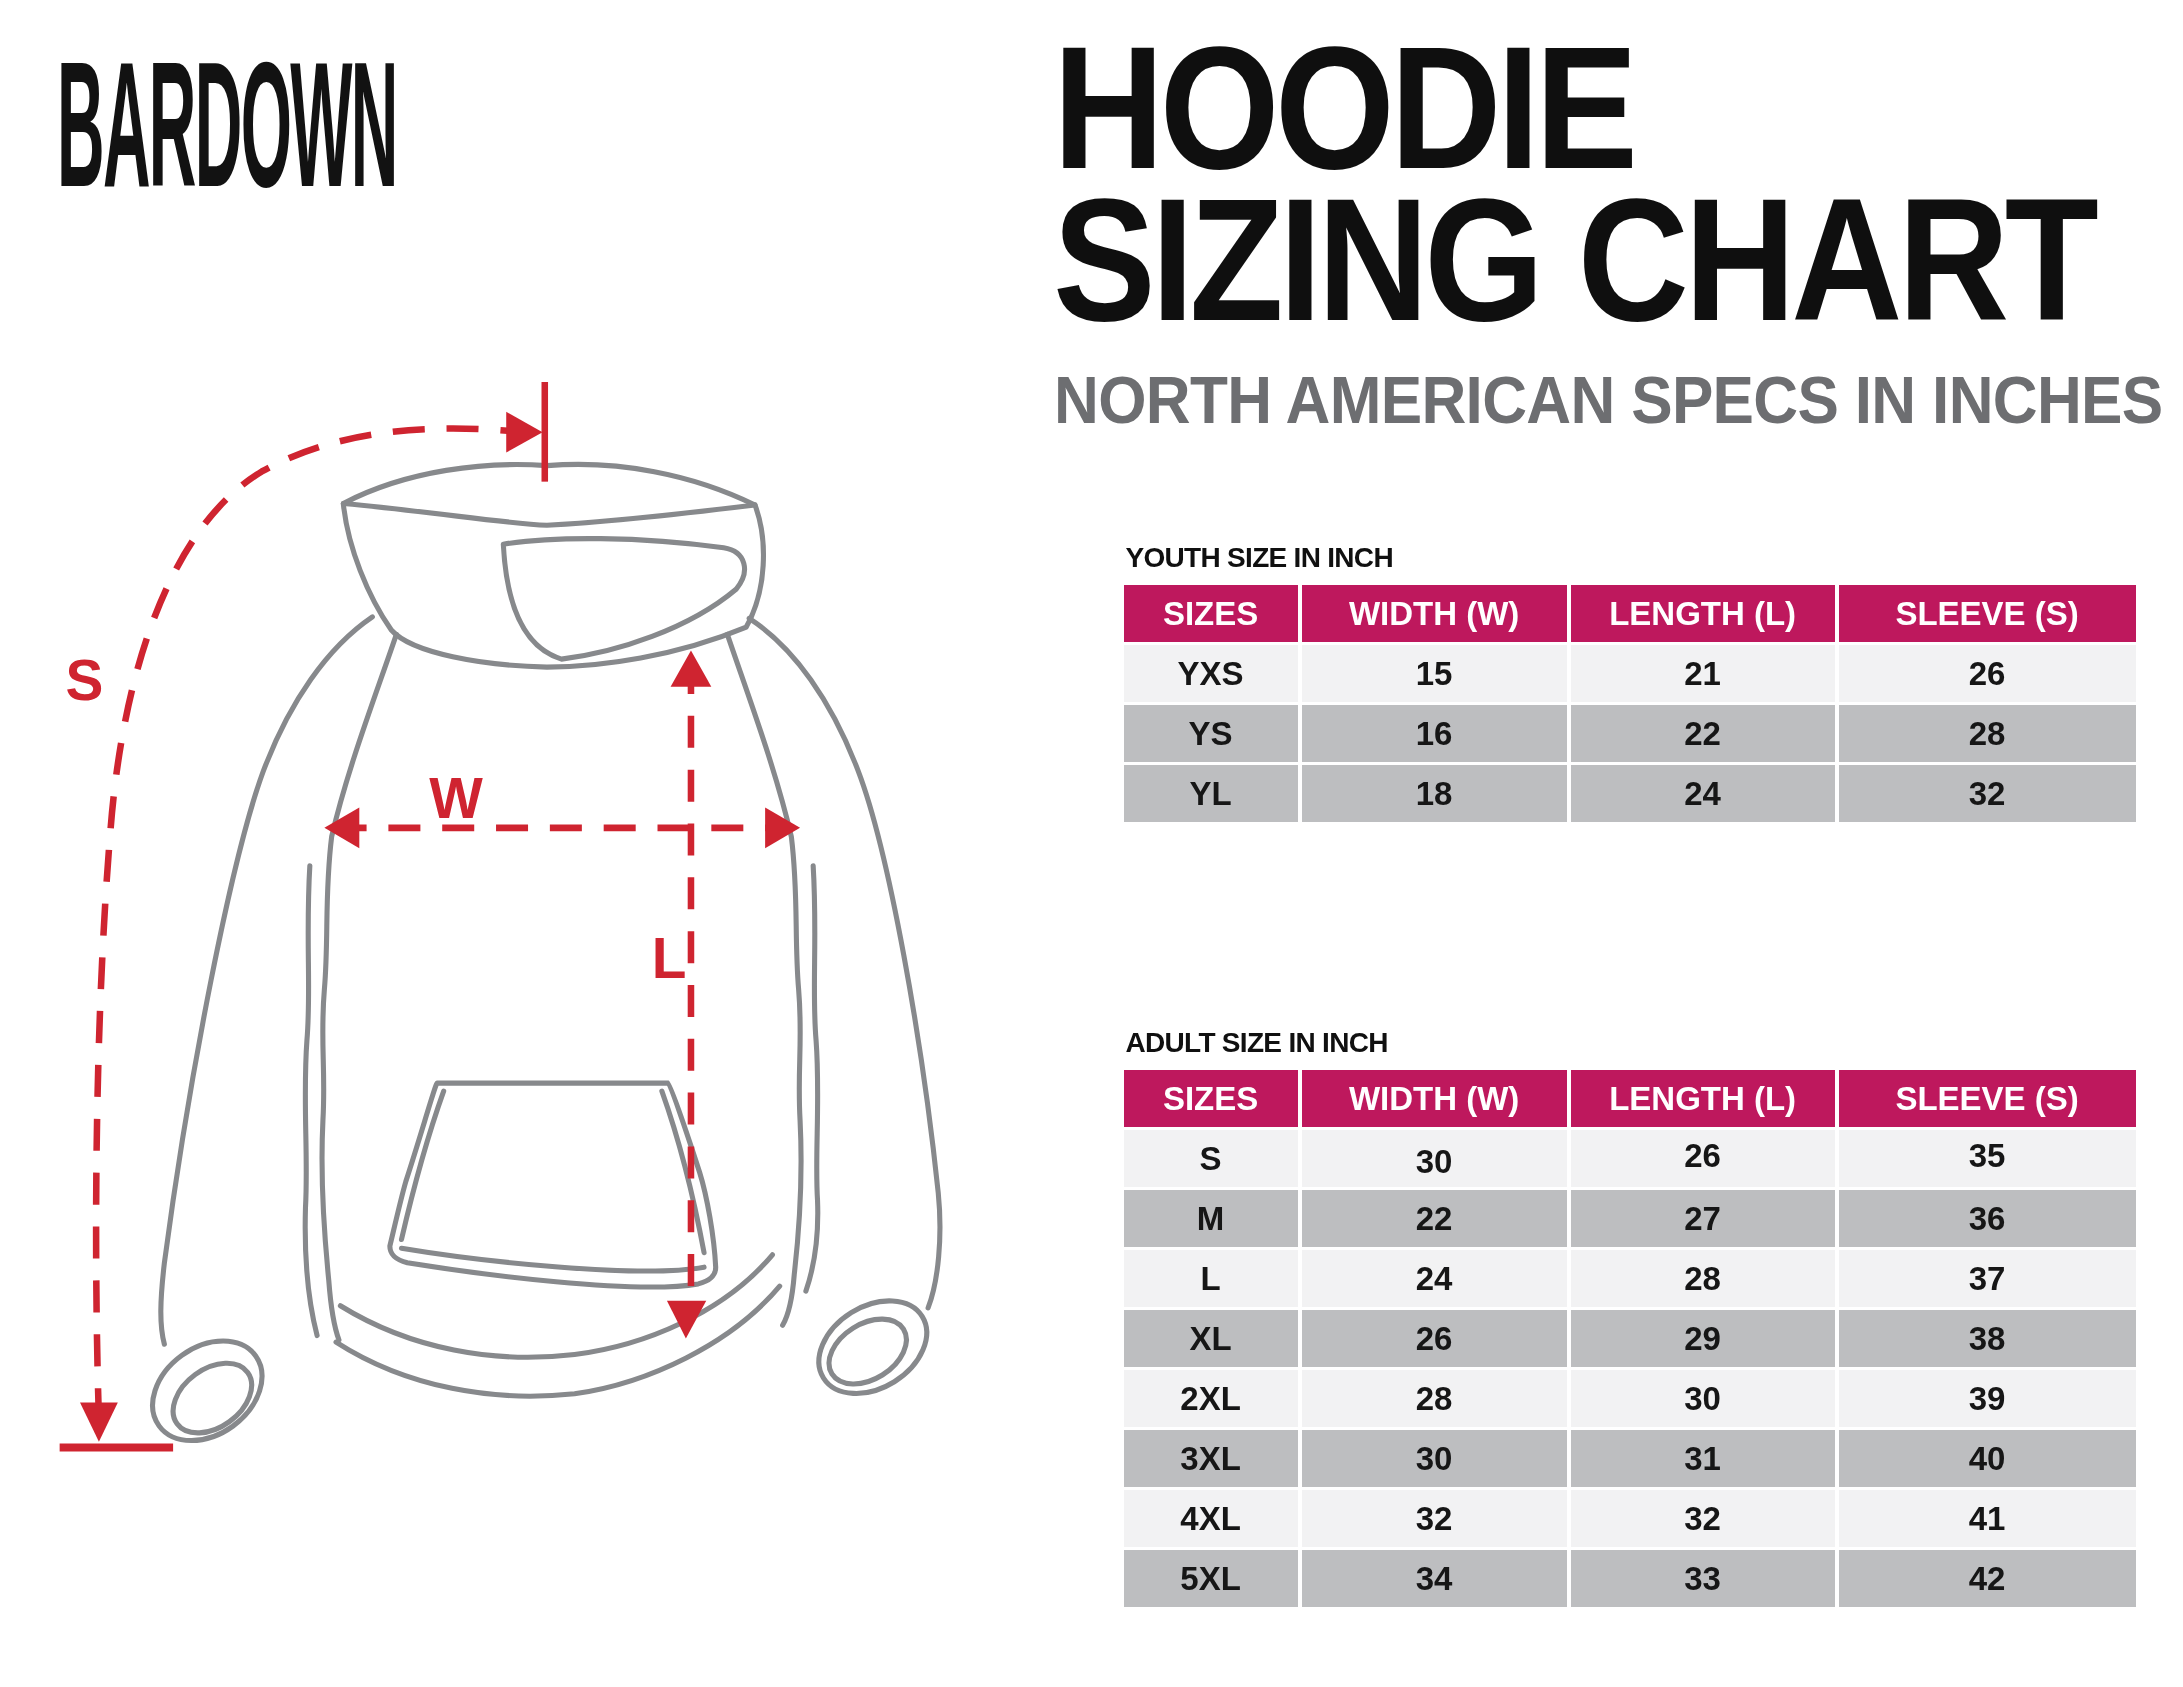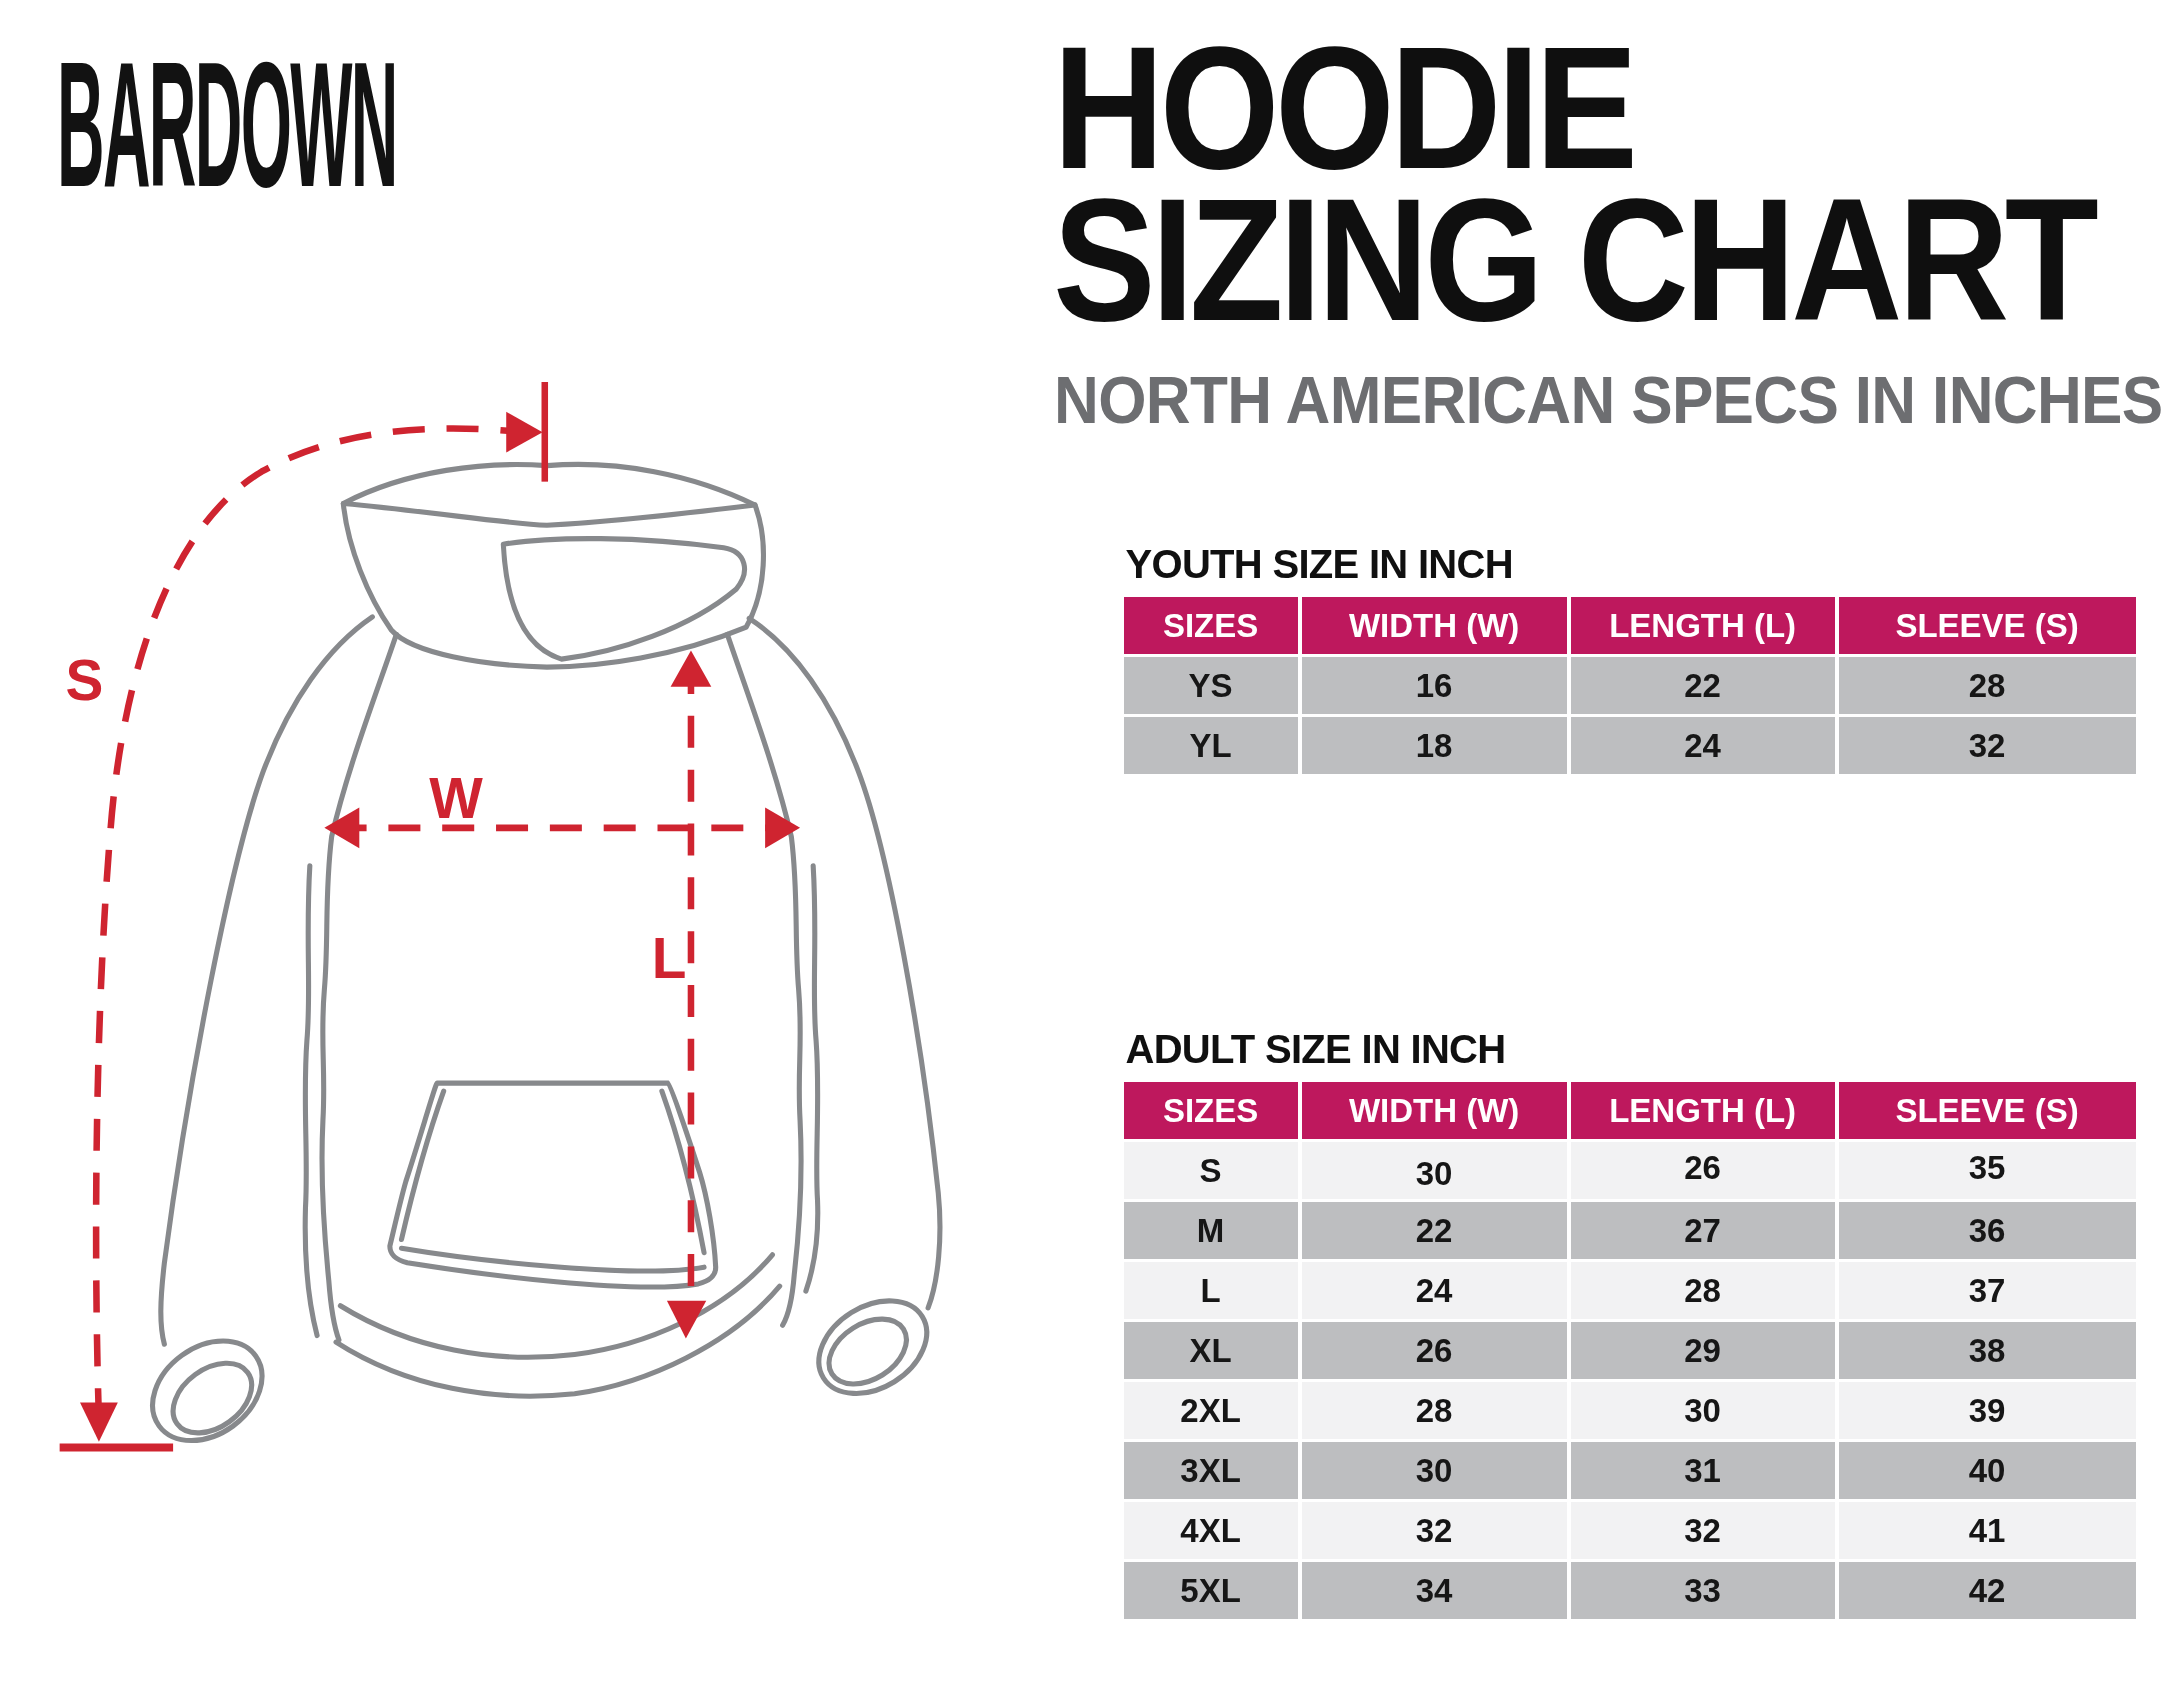--- a/index.html
+++ b/index.html
@@ -28,21 +28,21 @@
     position:absolute; left:1054px; top:367px;
     font-size:66px; font-weight:bold; color:#6d6e71;
     letter-spacing:-0.7px; white-space:nowrap; line-height:1;
     transform:scaleX(.94); transform-origin:left top;
   }
 
   .diagram { position:absolute; left:0; top:0; }
 
   .table-block { position:absolute; left:1124px; width:1020px; }
   .table-block h2 {
-    margin:0 0 10.2px 1.5px; font-size:40px; font-weight:bold;
+    margin:0 0 10.2px 1.5px; font-size:28px; font-weight:bold;
     color:#101010; letter-spacing:-0.7px; line-height:1;
   }
   .youth { top:544px; }
   .adult { top:1029px; }
 
   table.size-table {
     border-collapse:separate; border-spacing:4.4px 3.6px;
     width:1020px; margin-left:-4.4px; table-layout:fixed;
   }
   .size-table th {
@@ -148,20 +148,26 @@
       </colgroup>
       <thead>
         <tr>
           <th>SIZES</th>
           <th>WIDTH (W)</th>
           <th>LENGTH (L)</th>
           <th>SLEEVE (S)</th>
         </tr>
       </thead>
       <tbody>
+        <tr class="light">
+          <td>YXS</td>
+          <td>15</td>
+          <td>21</td>
+          <td>26</td>
+        </tr>
         <tr class="dark">
           <td>YS</td>
           <td>16</td>
           <td>22</td>
           <td>28</td>
         </tr>
         <tr class="dark">
           <td>YL</td>
           <td>18</td>
           <td>24</td>

